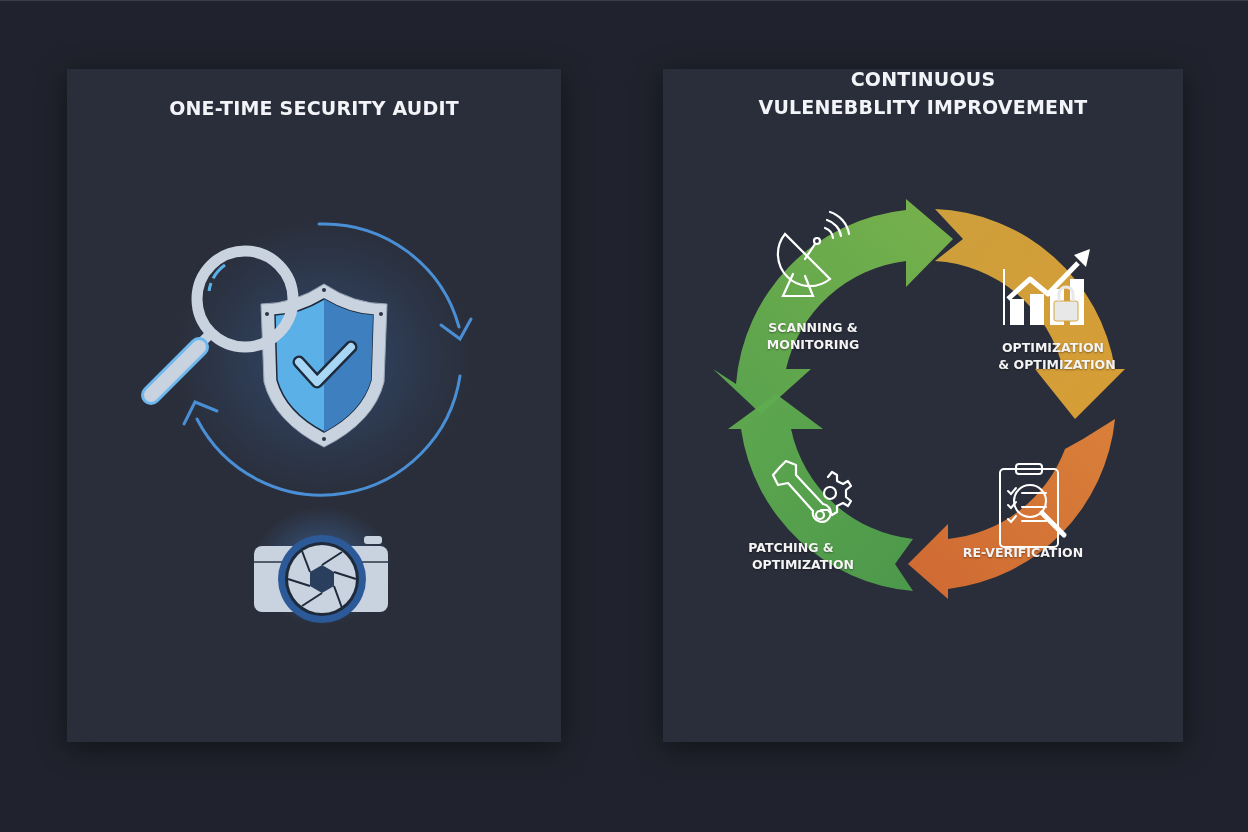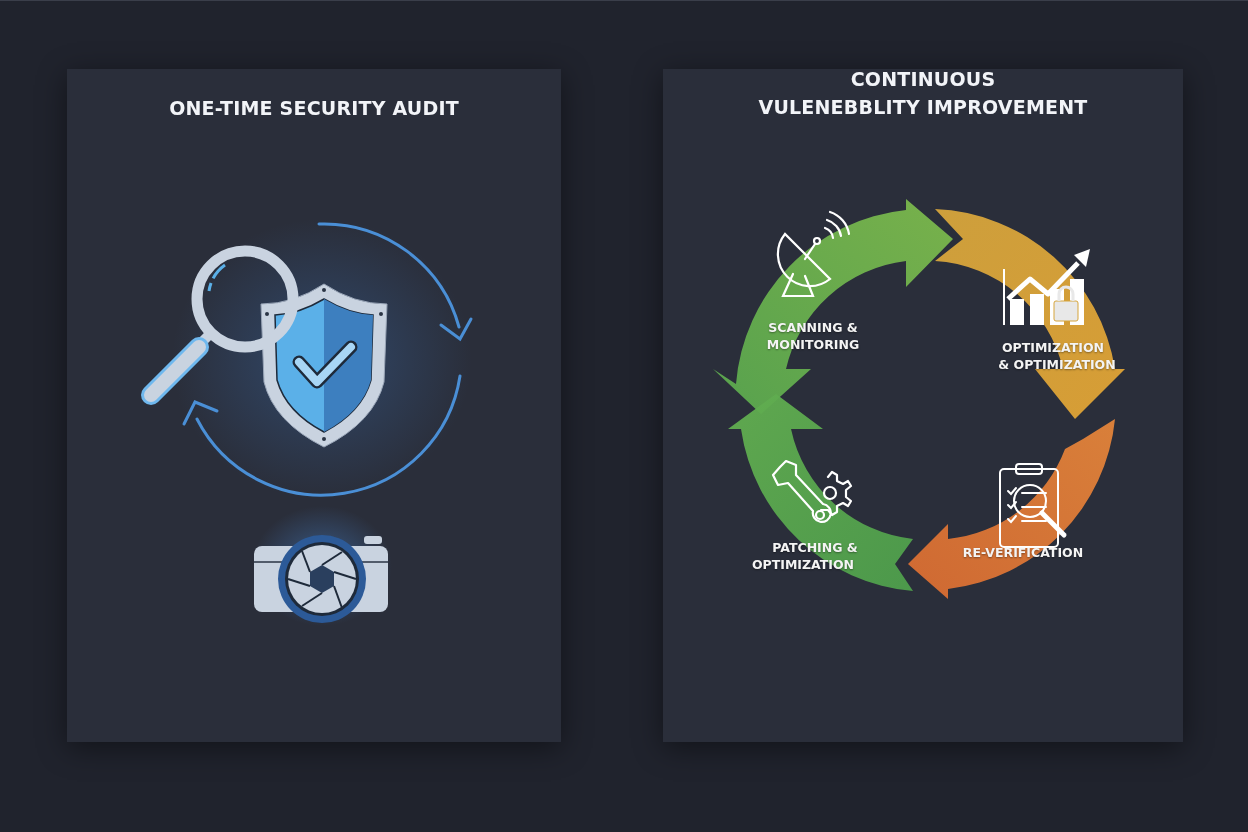--- a/index.html
+++ b/index.html
@@ -165,15 +165,15 @@
   <div class="lbl" style="left:290px;top:475px;width:140px">RE-VERIFICATION</div>
 
   <svg width="100" height="80" style="left:105px;top:390px">
     <g fill="none" stroke="#ffffff" stroke-width="2.2" stroke-linecap="round" stroke-linejoin="round">
       <path d="M 12 8 L 5 16 L 10 26 L 20 24 L 45 52 A 9 9 0 1 0 55 45 L 28 16 L 28 6 L 18 2 Z"></path>
       <circle cx="52" cy="56" r="4"></circle>
       <path d="M 60 18 l 4 -5 l 5 3 l 0 6 l 6 3 l 5 -3 l 3 5 l -5 4 l 0 7 l 5 4 l -3 5 l -5 -3 l -6 3 l 0 6 l -5 3 l -4 -5 l -7 0"></path>
       <circle cx="62" cy="34" r="6"></circle>
     </g>
   </svg>
-  <div class="lbl" style="left:87px;top:470px;width:130px">PATCHING &amp;</div>
+  <div class="lbl" style="left:63px;top:470px;width:130px">PATCHING &amp;</div>
   <div class="lbl" style="left:75px;top:487px;width:130px">OPTIMIZATION</div>
 </div>
 
 </body></html>

